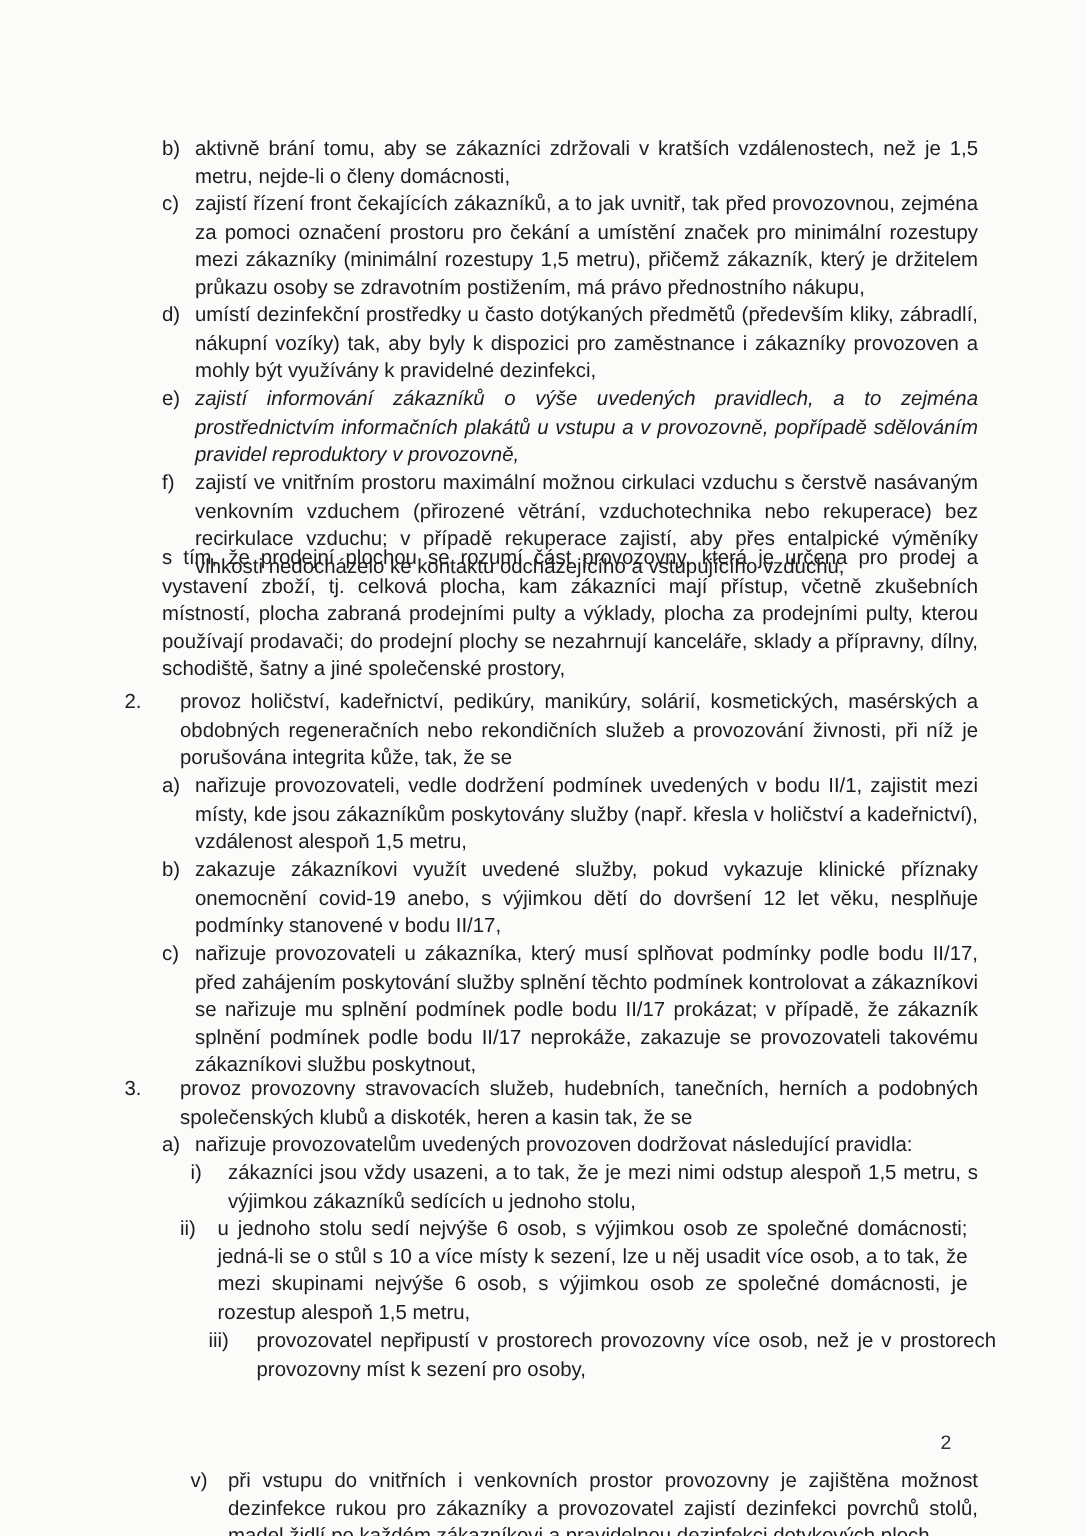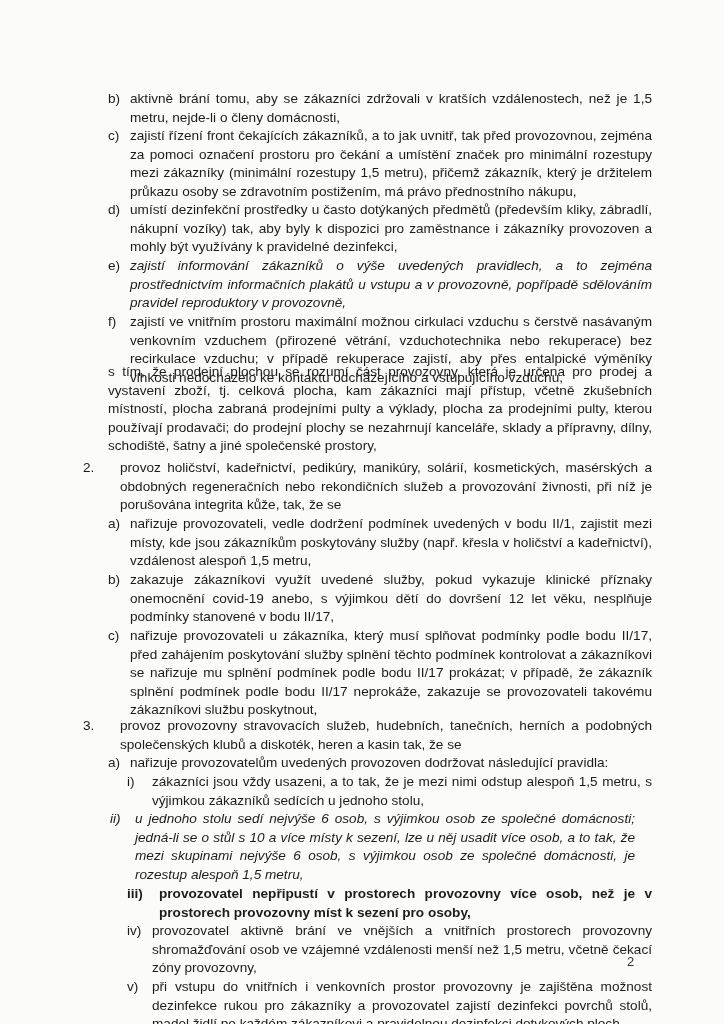--- a/index.html
+++ b/index.html
@@ -68,31 +68,27 @@
   </div>
   <div class="item" style="left:108px; top:754px; width:544px;">
     <span class="marker">a)</span>
     <span class="body-text justify-last" style="margin-left:22px;">nařizuje provozovatelům uvedených provozoven dodržovat následující pravidla:</span>
   </div>
 
   <div class="item" style="left:127px; top:773px; width:525px;">
     <span class="marker">i)</span>
     <span class="body-text justify-last" style="margin-left:25px;">zákazníci jsou vždy usazeni, a to tak, že je mezi nimi odstup alespoň 1,5 metru, s výjimkou zákazníků sedících u jednoho stolu,</span>
   </div>
-  <div class="item" style="left:110px; top:810px; width:525px;font-style:italic;">
+  <div class="item" style="left:120px; top:810px; width:525px;">
     <span class="marker">ii)</span>
     <span class="body-text justify-last" style="margin-left:25px;">u jednoho stolu sedí nejvýše 6 osob, s výjimkou osob ze společné domácnosti; jedná-li se o stůl s 10 a více místy k sezení, lze u něj usadit více osob, a to tak, že mezi skupinami nejvýše 6 osob, s výjimkou osob ze společné domácnosti, je rozestup alespoň 1,5 metru,</span>
   </div>
-  <div class="item" style="left:127px; top:885px; width:525px;font-weight:bold;">
+  <div class="item" style="left:139px; top:885px; width:525px;">
     <span class="marker">iii)</span>
     <span class="body-text justify-last" style="margin-left:32px;">provozovatel nepřipustí v prostorech provozovny více osob, než je v prostorech provozovny míst k sezení pro osoby,</span>
-  </div>
-  <div class="item" style="left:127px; top:922px; width:525px;">
-    <span class="marker">iv)</span>
-    <span class="body-text justify-last" style="margin-left:25px;">provozovatel aktivně brání ve vnějších a vnitřních prostorech provozovny shromažďování osob ve vzájemné vzdálenosti menší než 1,5 metru, včetně čekací zóny provozovny,</span>
   </div>
   <div class="item" style="left:127px; top:978px; width:525px;">
     <span class="marker">v)</span>
     <span class="body-text justify-last" style="margin-left:25px;">při vstupu do vnitřních i venkovních prostor provozovny je zajištěna možnost dezinfekce rukou pro zákazníky a provozovatel zajistí dezinfekci povrchů stolů, madel židlí po každém zákazníkovi a pravidelnou dezinfekci dotykových ploch,</span>
   </div>
 
   <div class="page-number">2</div>
 </div>
 
 </body></html>

